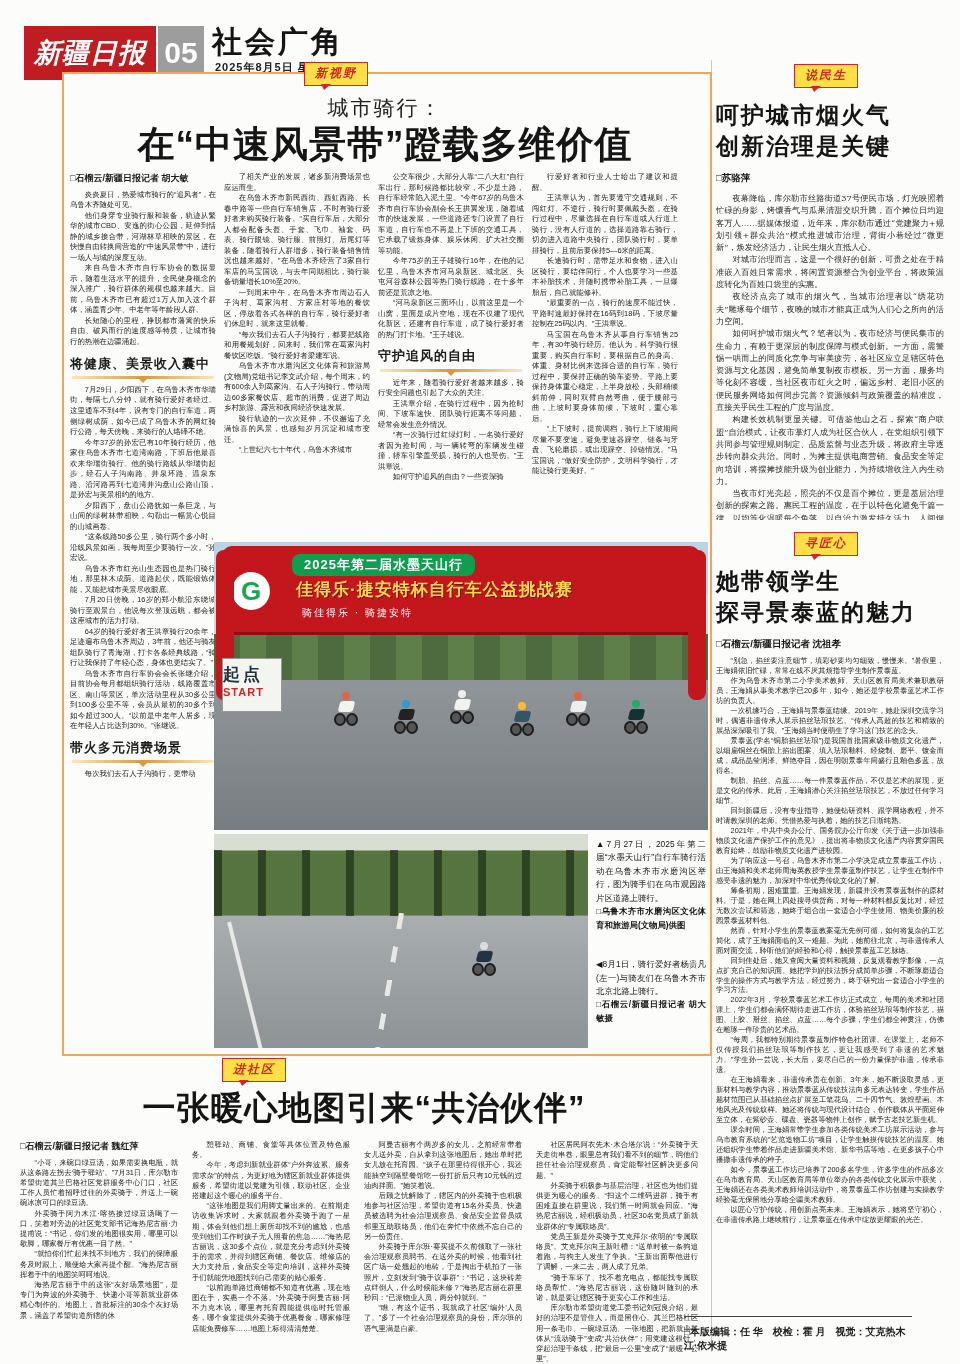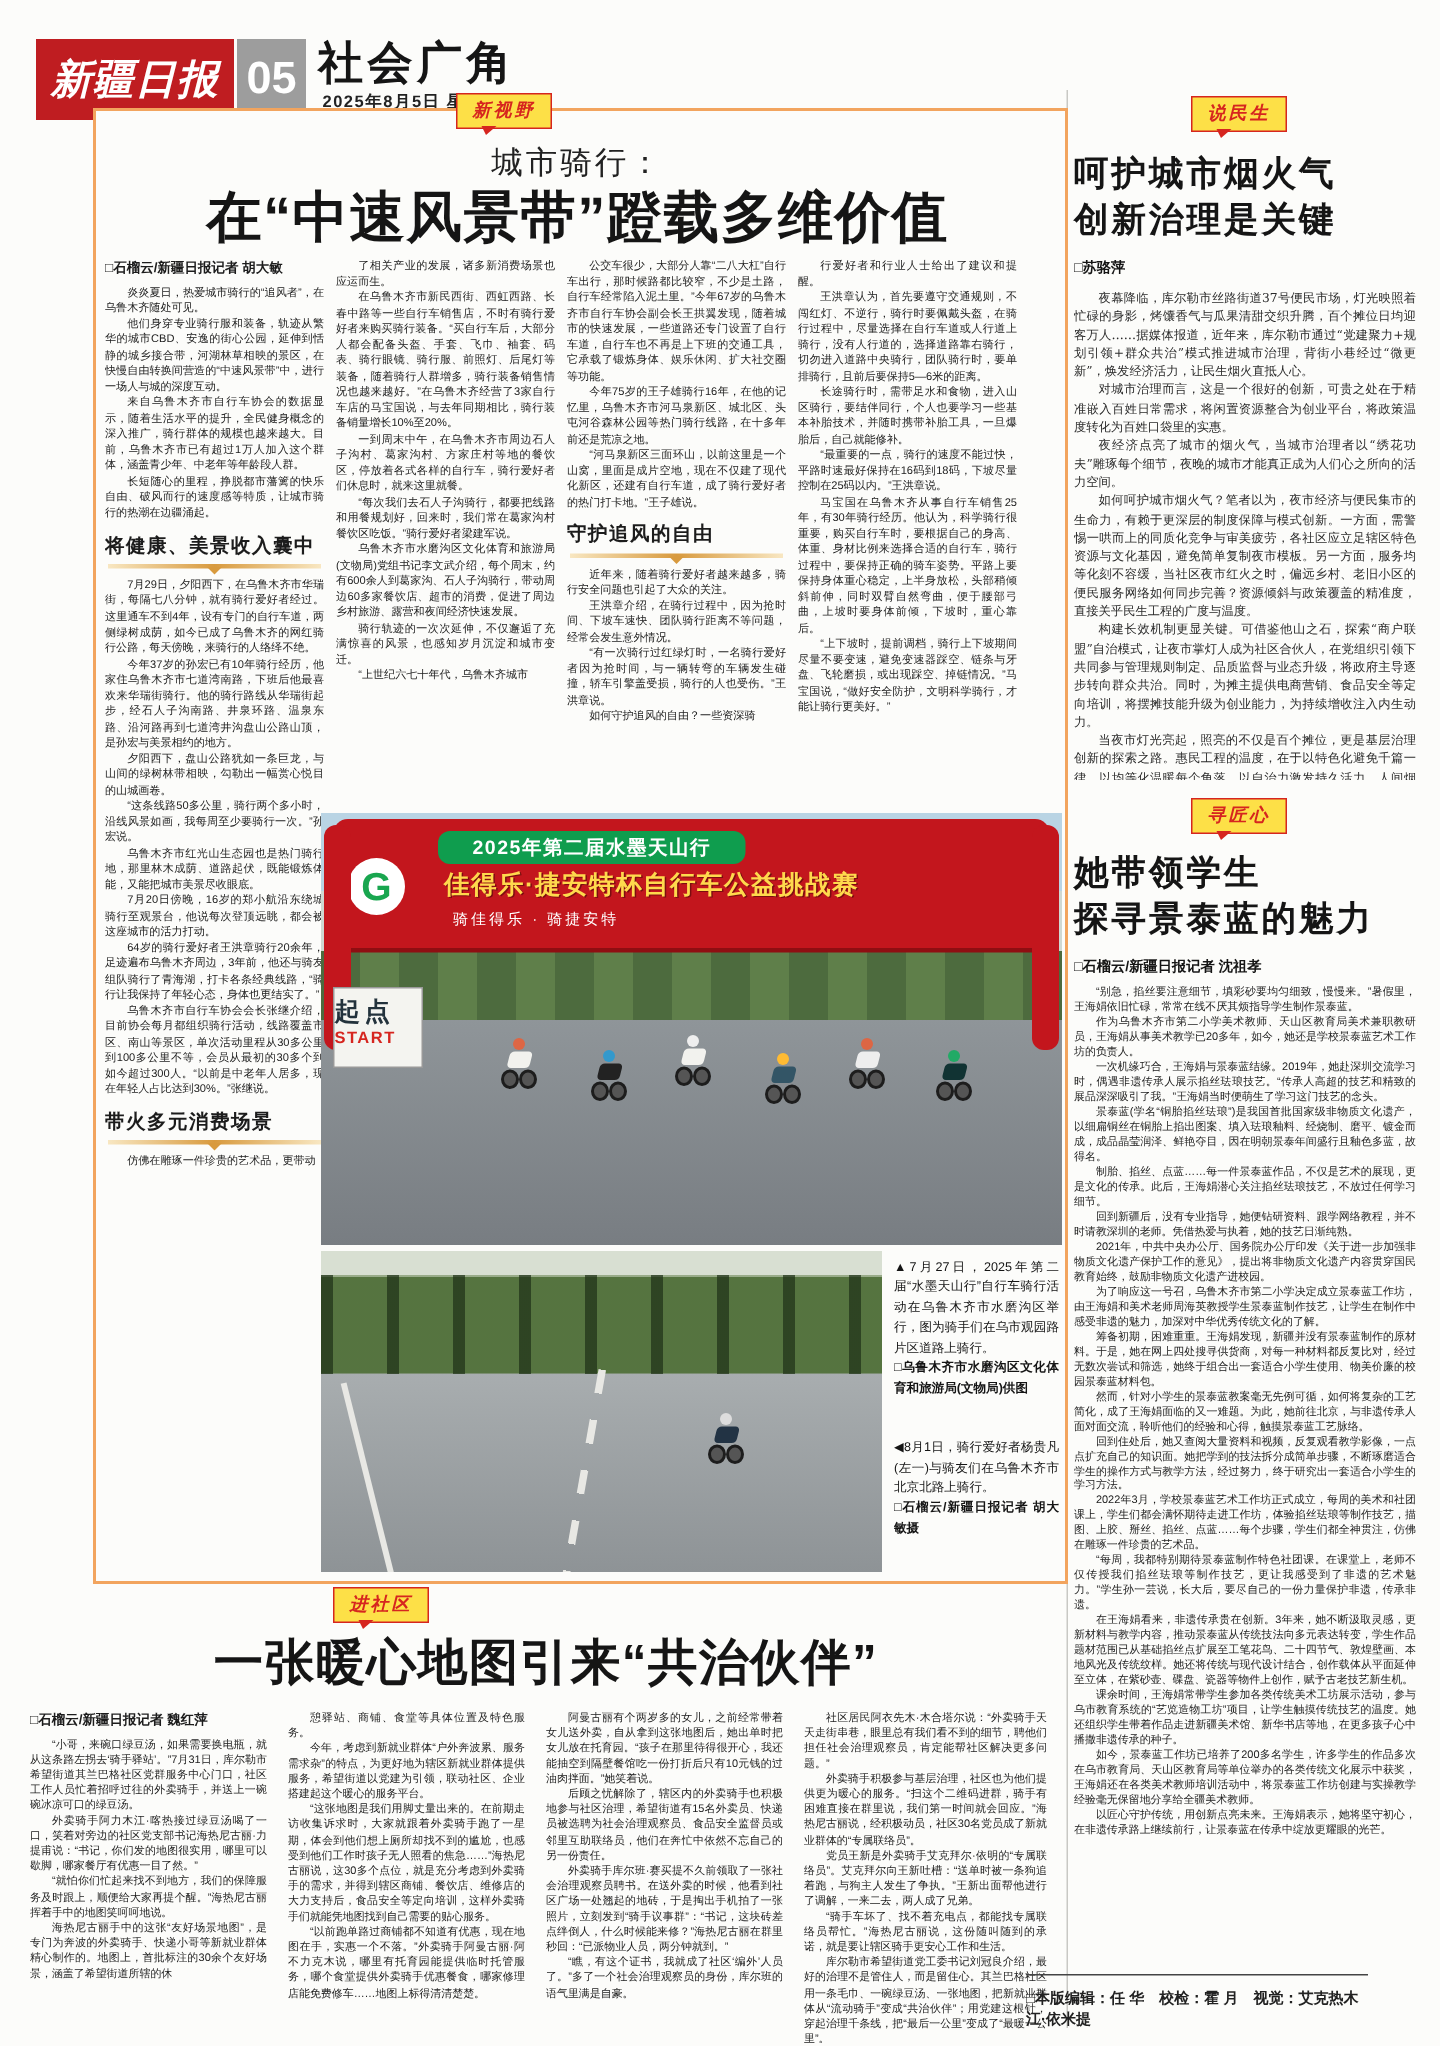--- a/index.html
+++ b/index.html
@@ -35,21 +35,21 @@
   .photo1{left:214px;top:542px;width:494px;height:288px;background:linear-gradient(#b9d4e4 0 18%,#cfd8d2 18% 40%,#9aa1a4 40%);overflow:hidden}
   .p1-green{position:absolute;left:0;top:92px;width:100%;height:46px;
     background:repeating-linear-gradient(90deg,#4d6b3e 0 26px,#5f7f4a 26px 52px)}
   .p1-road{position:absolute;left:0;top:138px;width:100%;height:150px;background:linear-gradient(#8f9599,#787d82)}
   .p1-banner{position:absolute;left:8px;top:4px;width:478px;height:86px;background:#c3161d;border-radius:10px;
     box-shadow:0 3px 0 #8f0e12}
   .p1-pillar{position:absolute;top:8px;width:18px;height:150px;background:#c3161d;border-radius:8px}
   .giant{position:absolute;left:10px;top:26px;font-size:26px;font-weight:bold;color:#19a64f;
     background:#fff;border-radius:50%;width:38px;height:38px;display:flex;align-items:center;justify-content:center}
   .p1-t1{position:absolute;left:70px;top:8px;background:#0f9d4e;color:#fff;font-size:13px;font-weight:bold;
-    padding:2px 23px;border-radius:8px;letter-spacing:1px}
+    padding:2px 12px;border-radius:8px;letter-spacing:1px}
   .p1-t2{position:absolute;left:74px;top:32px;color:#ffd94d;font-size:17px;font-weight:bold;letter-spacing:1px;
     text-shadow:1px 1px 0 #7c0d10}
   .p1-t3{position:absolute;left:80px;top:60px;color:#fff;font-size:10px;letter-spacing:2px}
   .p1-start{position:absolute;left:8px;top:116px;width:58px;height:52px;background:#f4f4f0;border:1px solid #999;
     text-align:left;font-weight:bold;color:#23323c}
   .p1-start .z{font-size:17px;letter-spacing:3px;margin-top:4px}
   .p1-start .s{font-size:11px;color:#d6251f;letter-spacing:1px}
   .cy{position:absolute;width:24px;height:32px}
   .cy .h{width:8px;height:8px;border-radius:50%;margin:0 auto}
   .cy .b{width:15px;height:11px;border-radius:3px;margin:1px auto;transform:skewX(-14deg)}
@@ -111,21 +111,21 @@
         <p>夕阳西下，盘山公路犹如一条巨龙，与山间的绿树林带相映，勾勒出一幅赏心悦目的山城画卷。</p>
         <p>“这条线路50多公里，骑行两个多小时，沿线风景如画，我每周至少要骑行一次。”孙宏说。</p>
         <p>乌鲁木齐市红光山生态园也是热门骑行地，那里林木成荫、道路起伏，既能锻炼体能，又能把城市美景尽收眼底。</p>
         <p>7月20日傍晚，16岁的郑小航沿东绕城骑行至观景台，他说每次登顶远眺，都会被这座城市的活力打动。</p>
         <p>64岁的骑行爱好者王洪章骑行20余年，足迹遍布乌鲁木齐周边，3年前，他还与骑友组队骑行了青海湖，打卡各条经典线路，“骑行让我保持了年轻心态，身体也更结实了。”</p>
         <p>乌鲁木齐市自行车协会会长张继介绍，目前协会每月都组织骑行活动，线路覆盖市区、南山等景区，单次活动里程从30多公里到100多公里不等，会员从最初的30多个到如今超过300人。“以前是中老年人居多，现在年轻人占比达到30%。”张继说。</p>
       </div>
     <div class="subhead">带火多元消费场景</div>
     <div class="subbar"></div>
     <div>
-        <p>仿佛在雕琢一件珍贵的艺术品，更带动</p>
+        <p>每次我们去石人子沟骑行，更带动</p>
       </div>
   </div>
 
   <div class="abs col" style="left:224px;top:172px;width:146px;height:366px">
     <div>
         <p>了相关产业的发展，诸多新消费场景也应运而生。</p>
         <p>在乌鲁木齐市新民西街、西虹西路、长春中路等一些自行车销售店，不时有骑行爱好者来购买骑行装备。“买自行车后，大部分人都会配备头盔、手套、飞巾、袖套、码表、骑行眼镜、骑行服、前照灯、后尾灯等装备，随着骑行人群增多，骑行装备销售情况也越来越好。”在乌鲁木齐经营了3家自行车店的马宝国说，与去年同期相比，骑行装备销量增长10%至20%。</p>
         <p>一到周末中午，在乌鲁木齐市周边石人子沟村、葛家沟村、方家庄村等地的餐饮区，停放着各式各样的自行车，骑行爱好者们休息时，就来这里就餐。</p>
         <p>“每次我们去石人子沟骑行，都要把线路和用餐规划好，回来时，我们常在葛家沟村餐饮区吃饭。”骑行爱好者梁建军说。</p>
         <p>乌鲁木齐市水磨沟区文化体育和旅游局(文物局)党组书记李文武介绍，每个周末，约有600余人到葛家沟、石人子沟骑行，带动周边60多家餐饮店、超市的消费，促进了周边乡村旅游、露营和夜间经济快速发展。</p>

